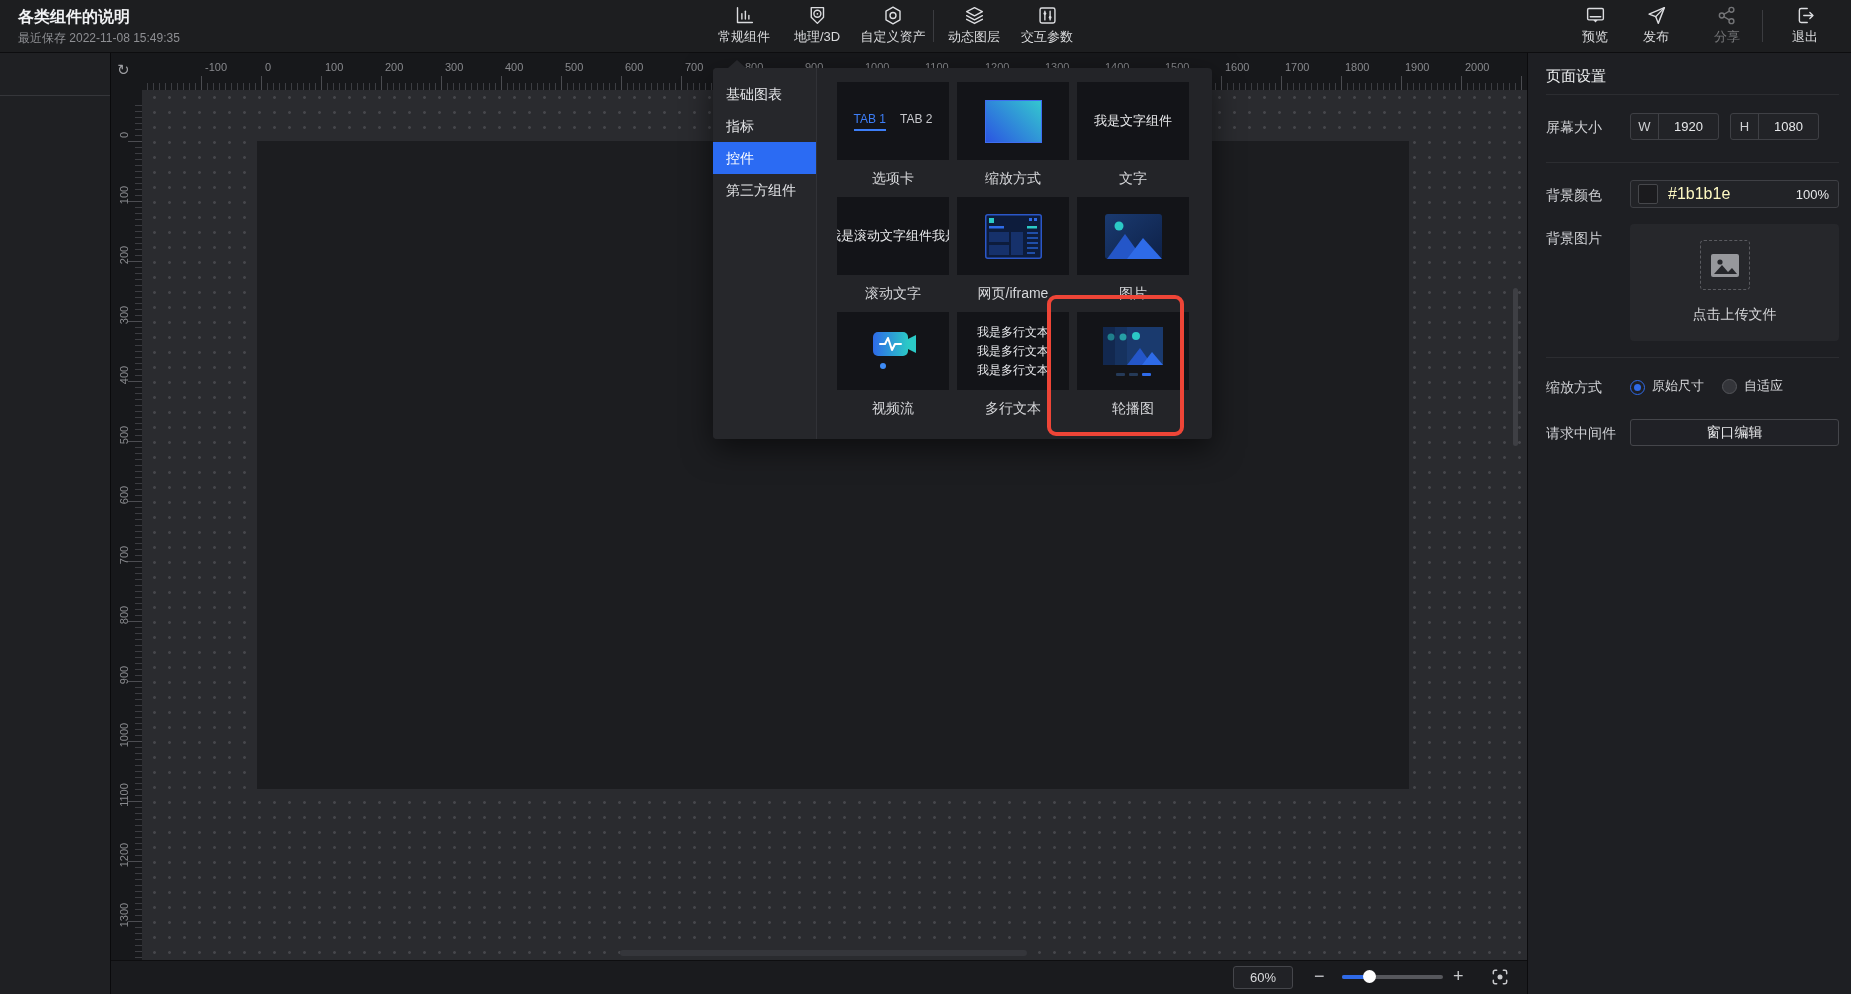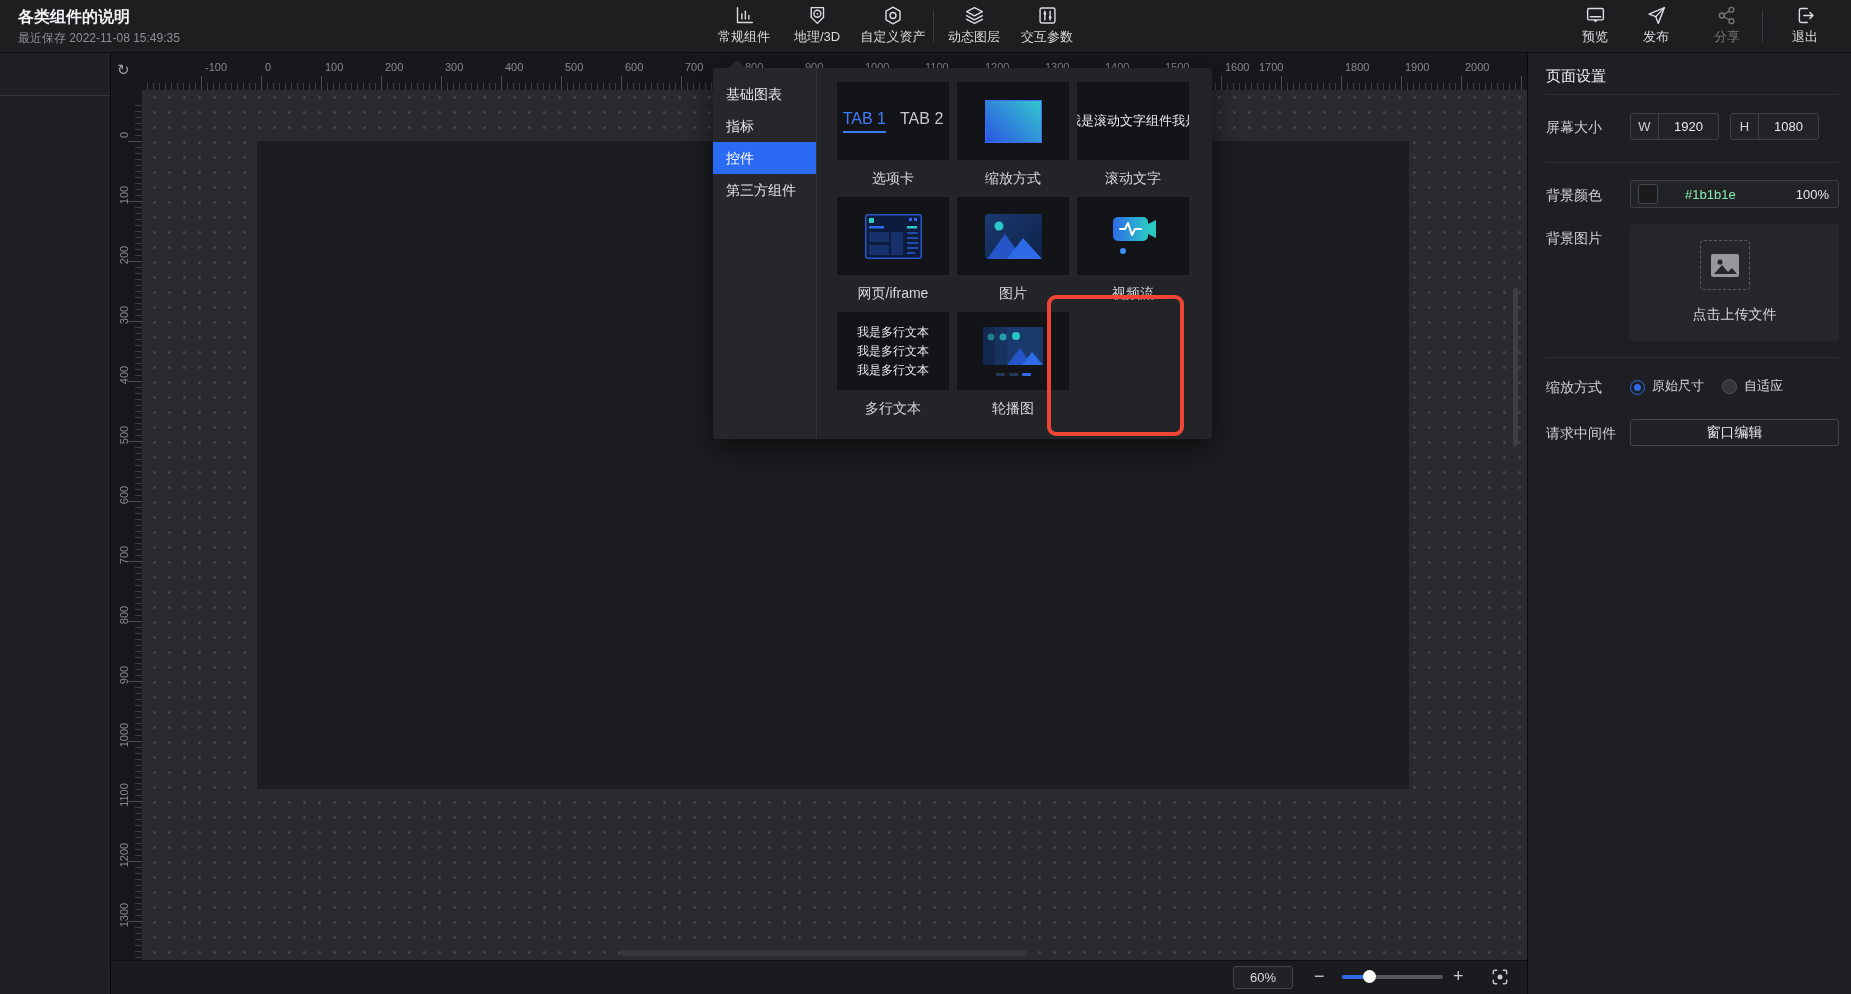--- a/index.html
+++ b/index.html
@@ -47,21 +47,21 @@
     border-right:9px solid transparent;border-bottom:8px solid #26272b;}
   .cat-col{width:104px;background:#26272b;border-right:1px solid #313237;border-radius:4px 0 0 4px;
     padding-top:10px;box-sizing:border-box;}
   .cat-item{height:32px;line-height:32px;padding-left:13px;font-size:14px;color:#e3e4e7;cursor:pointer;}
   .cat-item.active{background:#2b6bf3;color:#ffffff;}
   .cards-col{flex:1;padding:14px 0 0 20px;position:relative;box-sizing:border-box;}
   .cards-grid{display:grid;grid-template-columns:repeat(3,112px);column-gap:8px;}
   .thumb{width:112px;height:78px;background:#131418;display:flex;align-items:center;justify-content:center;
     overflow:hidden;position:relative;cursor:pointer;}
   .card-label{height:37px;display:flex;align-items:center;justify-content:center;font-size:14px;color:#d6d7da;}
-  .tab-row{display:flex;gap:14px;font-size:16px;align-items:flex-start;}
+  .tab-row{display:flex;gap:14px;font-size:12px;align-items:flex-start;}
   .tab1{color:#3d7ef7;border-bottom:2px solid #3d7ef7;padding-bottom:3px;}
   .tab2{color:#c7c8cc;padding-bottom:5px;}
   .grad-rect{width:57px;height:43px;background:linear-gradient(45deg,#2b55e2,#34c7cf);
     border:1px solid #3f6ef0;box-sizing:border-box;}
   .txt-card{font-size:13px;color:#e9eaec;}
   .scroll-text{width:120%;text-align:center;white-space:nowrap;font-size:13px;color:#e9eaec;}
   .ml-lines{font-size:12px;color:#e7e8eb;line-height:19px;text-align:center;}
   .video-wrap{display:flex;flex-direction:column;align-items:center;}
   .red-box{position:absolute;left:230px;top:227px;width:129px;height:133px;border:4px solid #ee4537;
     border-radius:9px;z-index:5;pointer-events:none;}
@@ -73,21 +73,21 @@
   .sb-div{position:absolute;left:18px;right:13px;height:1px;background:#2c2d31;}
   .sb-label{position:absolute;left:18px;font-size:14px;color:#cfd0d4;}
   .dim-input{position:absolute;width:89px;height:27px;border:1px solid #3f4045;border-radius:3px;
     background:#222327;display:flex;box-sizing:border-box;overflow:hidden;}
   .dim-key{width:27px;border-right:1px solid #3f4045;display:flex;align-items:center;justify-content:center;
     font-size:13px;color:#cfd0d3;}
   .dim-val{flex:1;display:flex;align-items:center;justify-content:center;font-size:13px;color:#e6e7e9;}
   .color-box{position:absolute;left:102px;top:128px;width:209px;height:28px;border:1px solid #3f4045;
     border-radius:3px;background:#222327;display:flex;align-items:center;box-sizing:border-box;cursor:pointer;}
   .swatch{width:18px;height:18px;margin-left:7px;background:#1b1b1e;border:1px solid #46474b;border-radius:2px;}
-  .hex{flex:1;margin-left:27px;font-size:13px;color:#86efac;}
+  .hex{flex:1;margin-left:10px;font-size:16px;color:#fef9c3;}
   .pct{margin-right:9px;font-size:13px;color:#e6e7e9;}
   .upload-box{position:absolute;left:102px;top:172px;width:209px;height:117px;background:#26272b;
     border-radius:4px;cursor:pointer;}
   .dash-sq{position:absolute;left:70px;top:16px;width:48px;height:48px;border:1px dashed #5a5b60;
     border-radius:4px;display:flex;align-items:center;justify-content:center;}
   .upload-txt{position:absolute;left:0;right:0;top:82px;text-align:center;font-size:14px;color:#d4d5d8;}
   .radio-row{position:absolute;left:102px;top:325px;display:flex;align-items:center;gap:18px;}
   .radio{width:15px;height:15px;border-radius:50%;box-sizing:border-box;display:inline-block;
     vertical-align:middle;cursor:pointer;}
   .radio.on{border:1.5px solid #2f6ae8;position:relative;}
@@ -422,21 +422,21 @@
       <div class="min" style="left: 1116px;"></div>
       <div class="min" style="left: 1122px;"></div>
       <div class="min" style="left: 1128px;"></div>
       <div class="min" style="left: 1134px;"></div>
       <div class="min" style="left: 1140px;"></div>
       <div class="min" style="left: 1146px;"></div>
       <div class="min" style="left: 1152px;"></div>
       <div class="min" style="left: 1158px;"></div>
       <div class="min" style="left: 1164px;"></div>
       <div class="maj" style="left: 1170px;"></div>
-      <div class="lab" style="left: 1148px; text-align: right;">1700</div>
+      <div class="lab" style="left: 1174px; text-align: right;">1700</div>
       <div class="min" style="left: 1176px;"></div>
       <div class="min" style="left: 1182px;"></div>
       <div class="min" style="left: 1188px;"></div>
       <div class="min" style="left: 1194px;"></div>
       <div class="min" style="left: 1200px;"></div>
       <div class="min" style="left: 1206px;"></div>
       <div class="min" style="left: 1212px;"></div>
       <div class="min" style="left: 1218px;"></div>
       <div class="min" style="left: 1224px;"></div>
       <div class="maj" style="left: 1230px;"></div>
@@ -658,20 +658,26 @@
           <div class="card-label">选项卡</div>
         </div>
 
         <div>
           <div class="thumb">
               <div class="grad-rect"></div>
             </div>
           <div class="card-label">缩放方式</div>
         </div>
 
+        <div>
+          <div class="thumb">
+              <span class="txt-card">我是文字组件</span>
+            </div>
+          <div class="card-label">文字</div>
+        </div>
 
         <div>
           <div class="thumb">
               <span class="scroll-text">我是滚动文字组件我是</span>
             </div>
           <div class="card-label">滚动文字</div>
         </div>
 
         <div>
           <div class="thumb">

